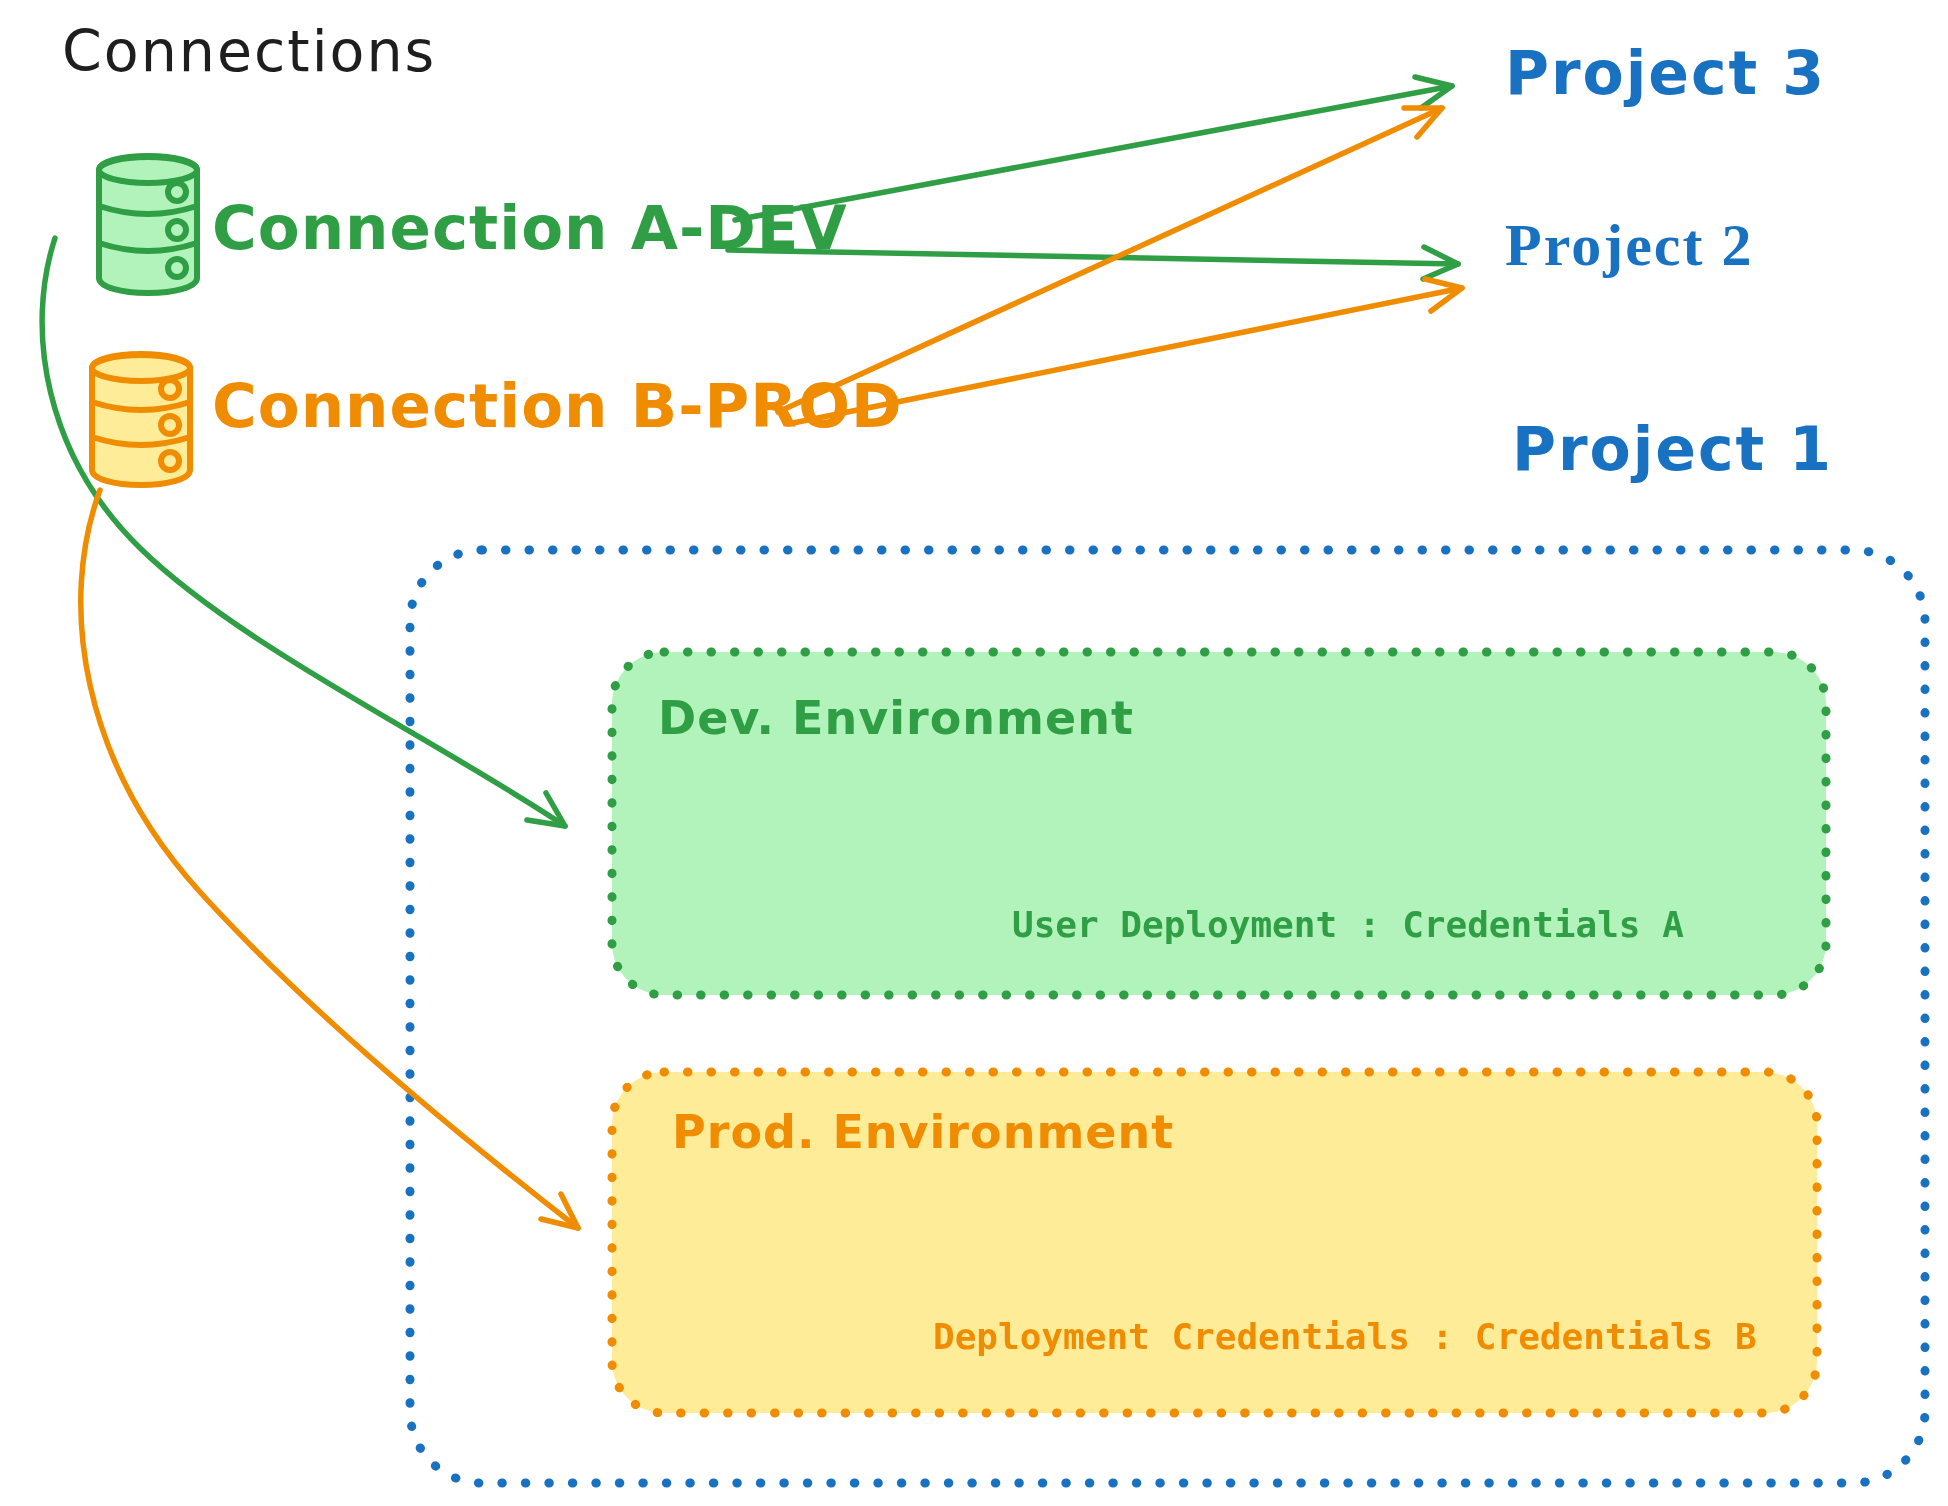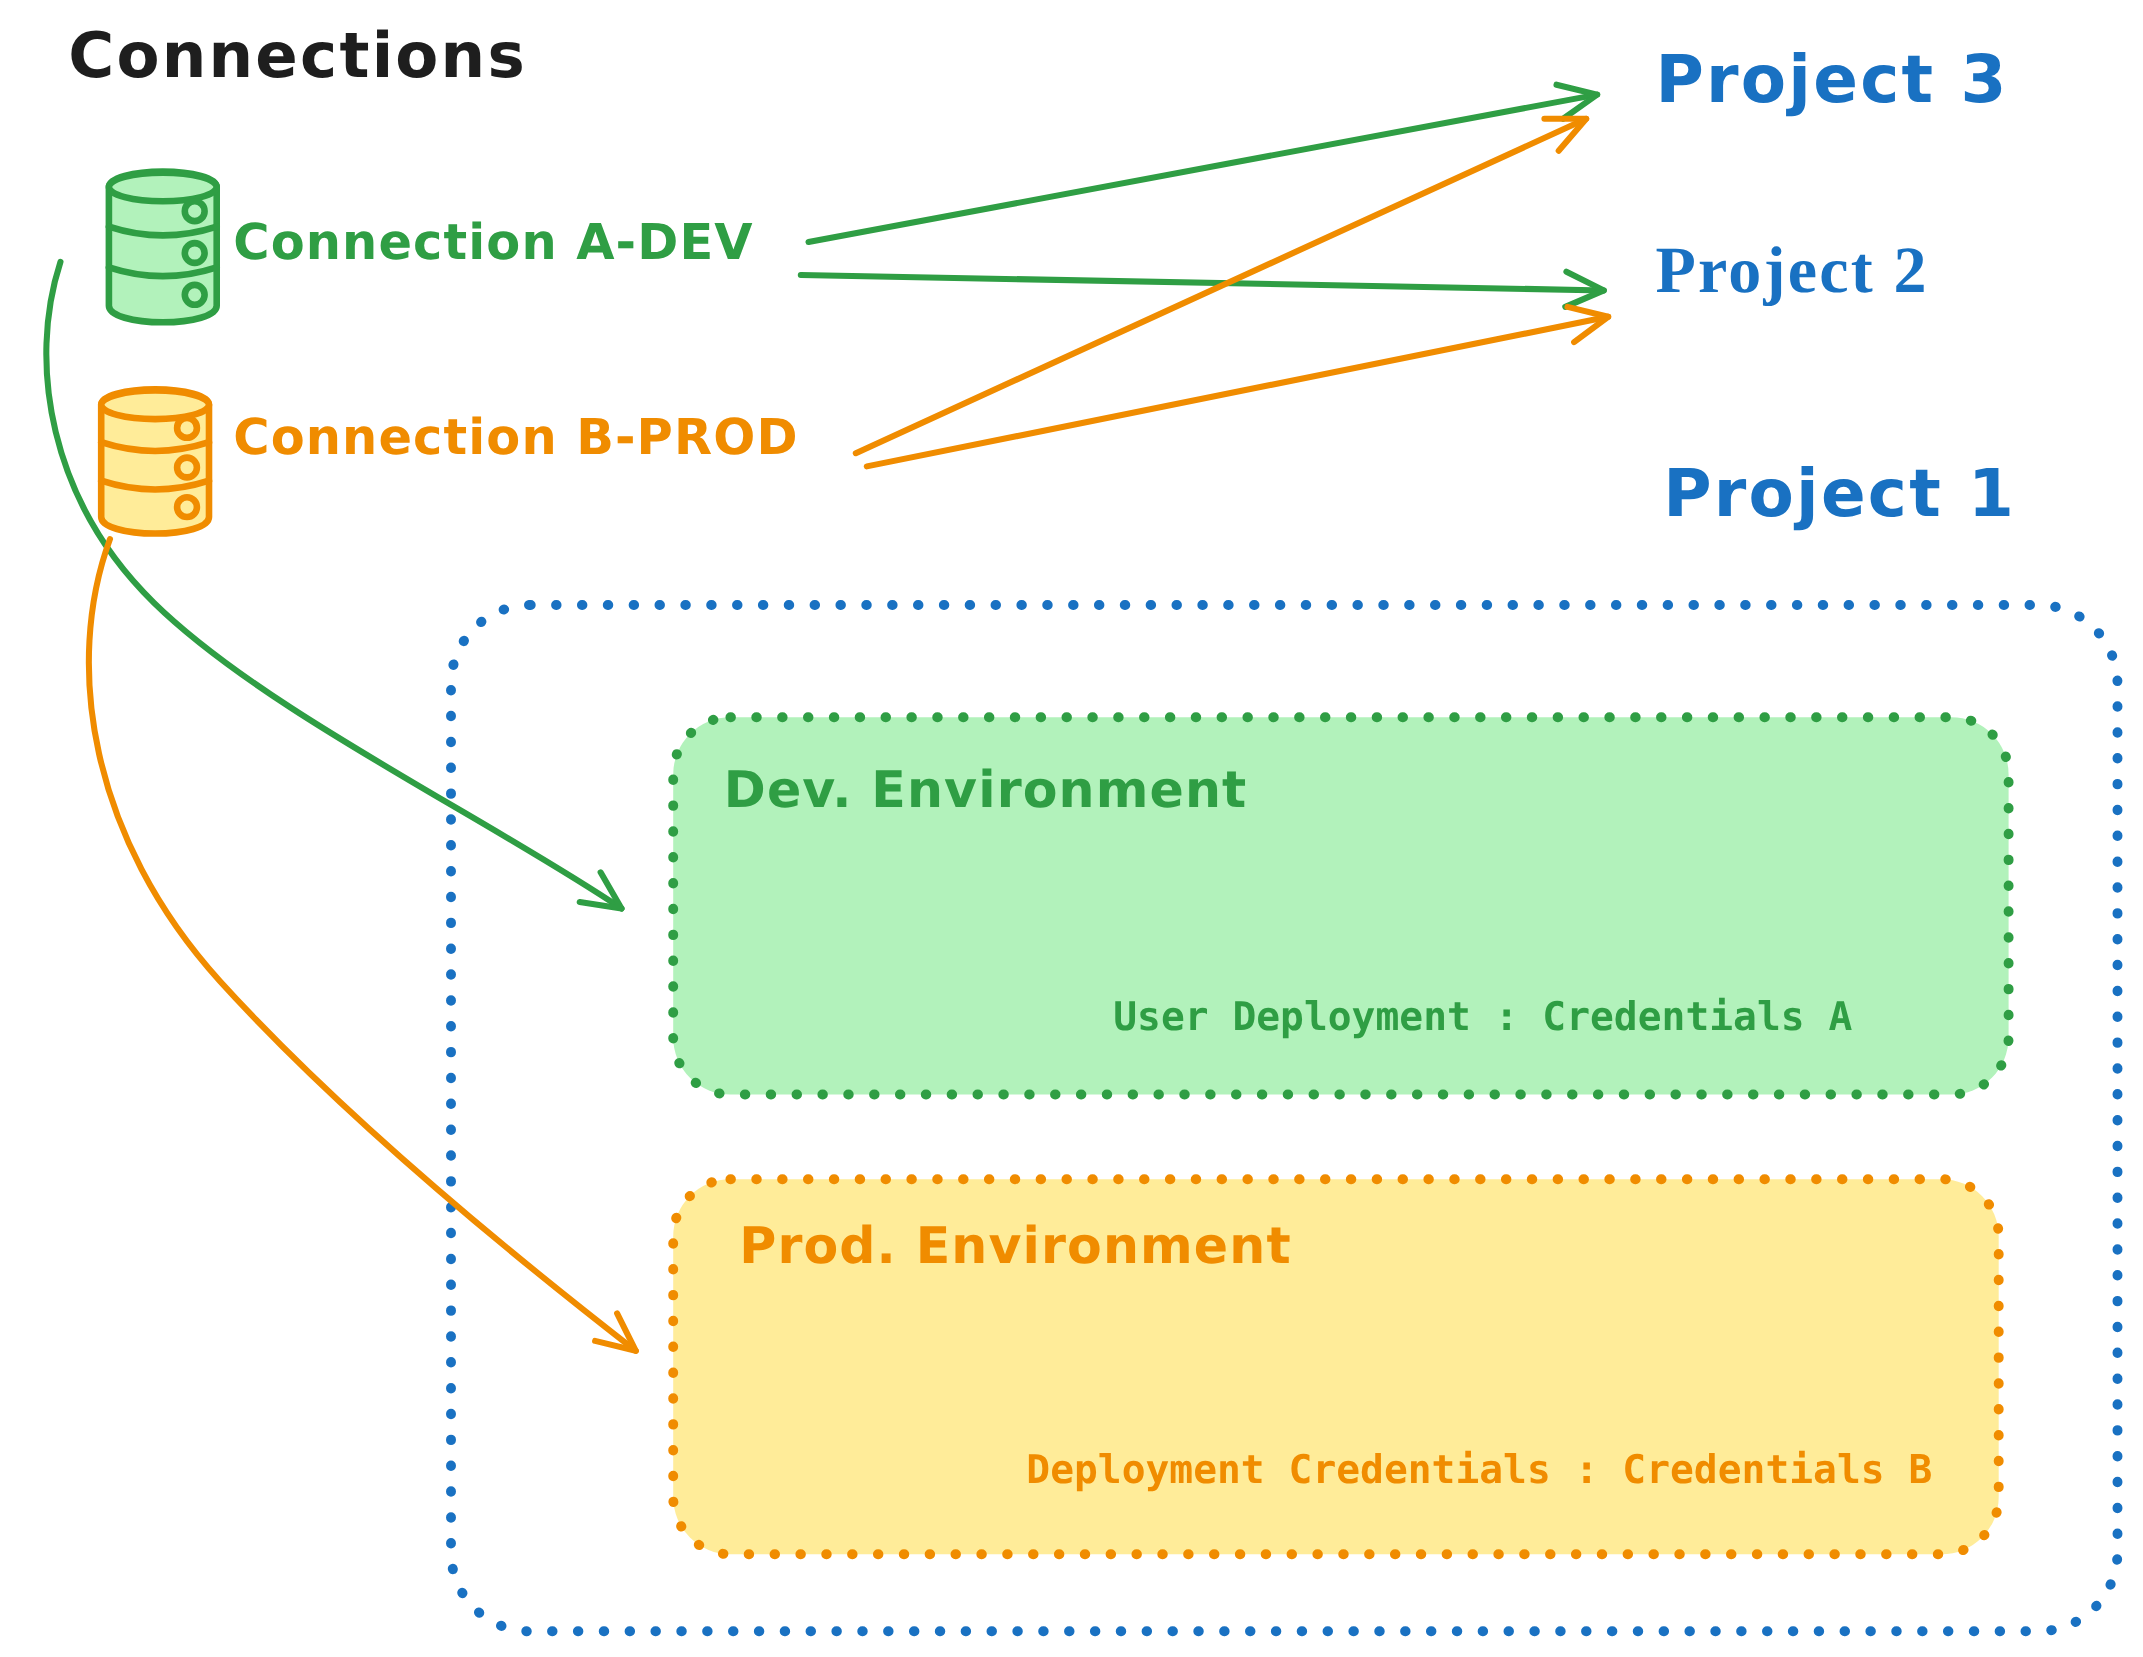--- a/index.html
+++ b/index.html
@@ -14,22 +14,22 @@
   #stage{
     position:relative;
     width:1948px;height:1506px;
     background:#ffffff;
     overflow:hidden;
     font-family:"DejaVu Sans","Liberation Sans",sans-serif;
   }
   #diagram-svg{position:absolute;left:0;top:0;}
   .label{position:absolute;white-space:nowrap;line-height:1.05;}
   .hand{font-weight:600;letter-spacing:1px;}
-  .title{left:62px;top:22px;font-size:57px;color:var(--black);font-weight:700;letter-spacing:2px;}
-  .conn-label{font-size:45px;}
+  .title{left:62px;top:22px;font-size:57px;color:var(--black);font-weight:400;letter-spacing:2px;}
+  .conn-label{font-size:61px;}
   .conn-a{left:212px;top:196px;color:var(--green);}
   .conn-b{left:212px;top:374px;color:var(--orange);}
   .project{font-size:60px;color:var(--blue);font-weight:600;letter-spacing:2px;}
   .project-3{left:1505px;top:42px;}
   .project-2{left:1505px;top:214px;font-family:Liberation Serif, serif;}
   .project-1{left:1512px;top:418px;}
   .env-title{font-size:46px;}
   .dev-title{left:658px;top:694px;color:var(--green);}
   .prod-title{left:672px;top:1108px;color:var(--orange);}
   .creds{

